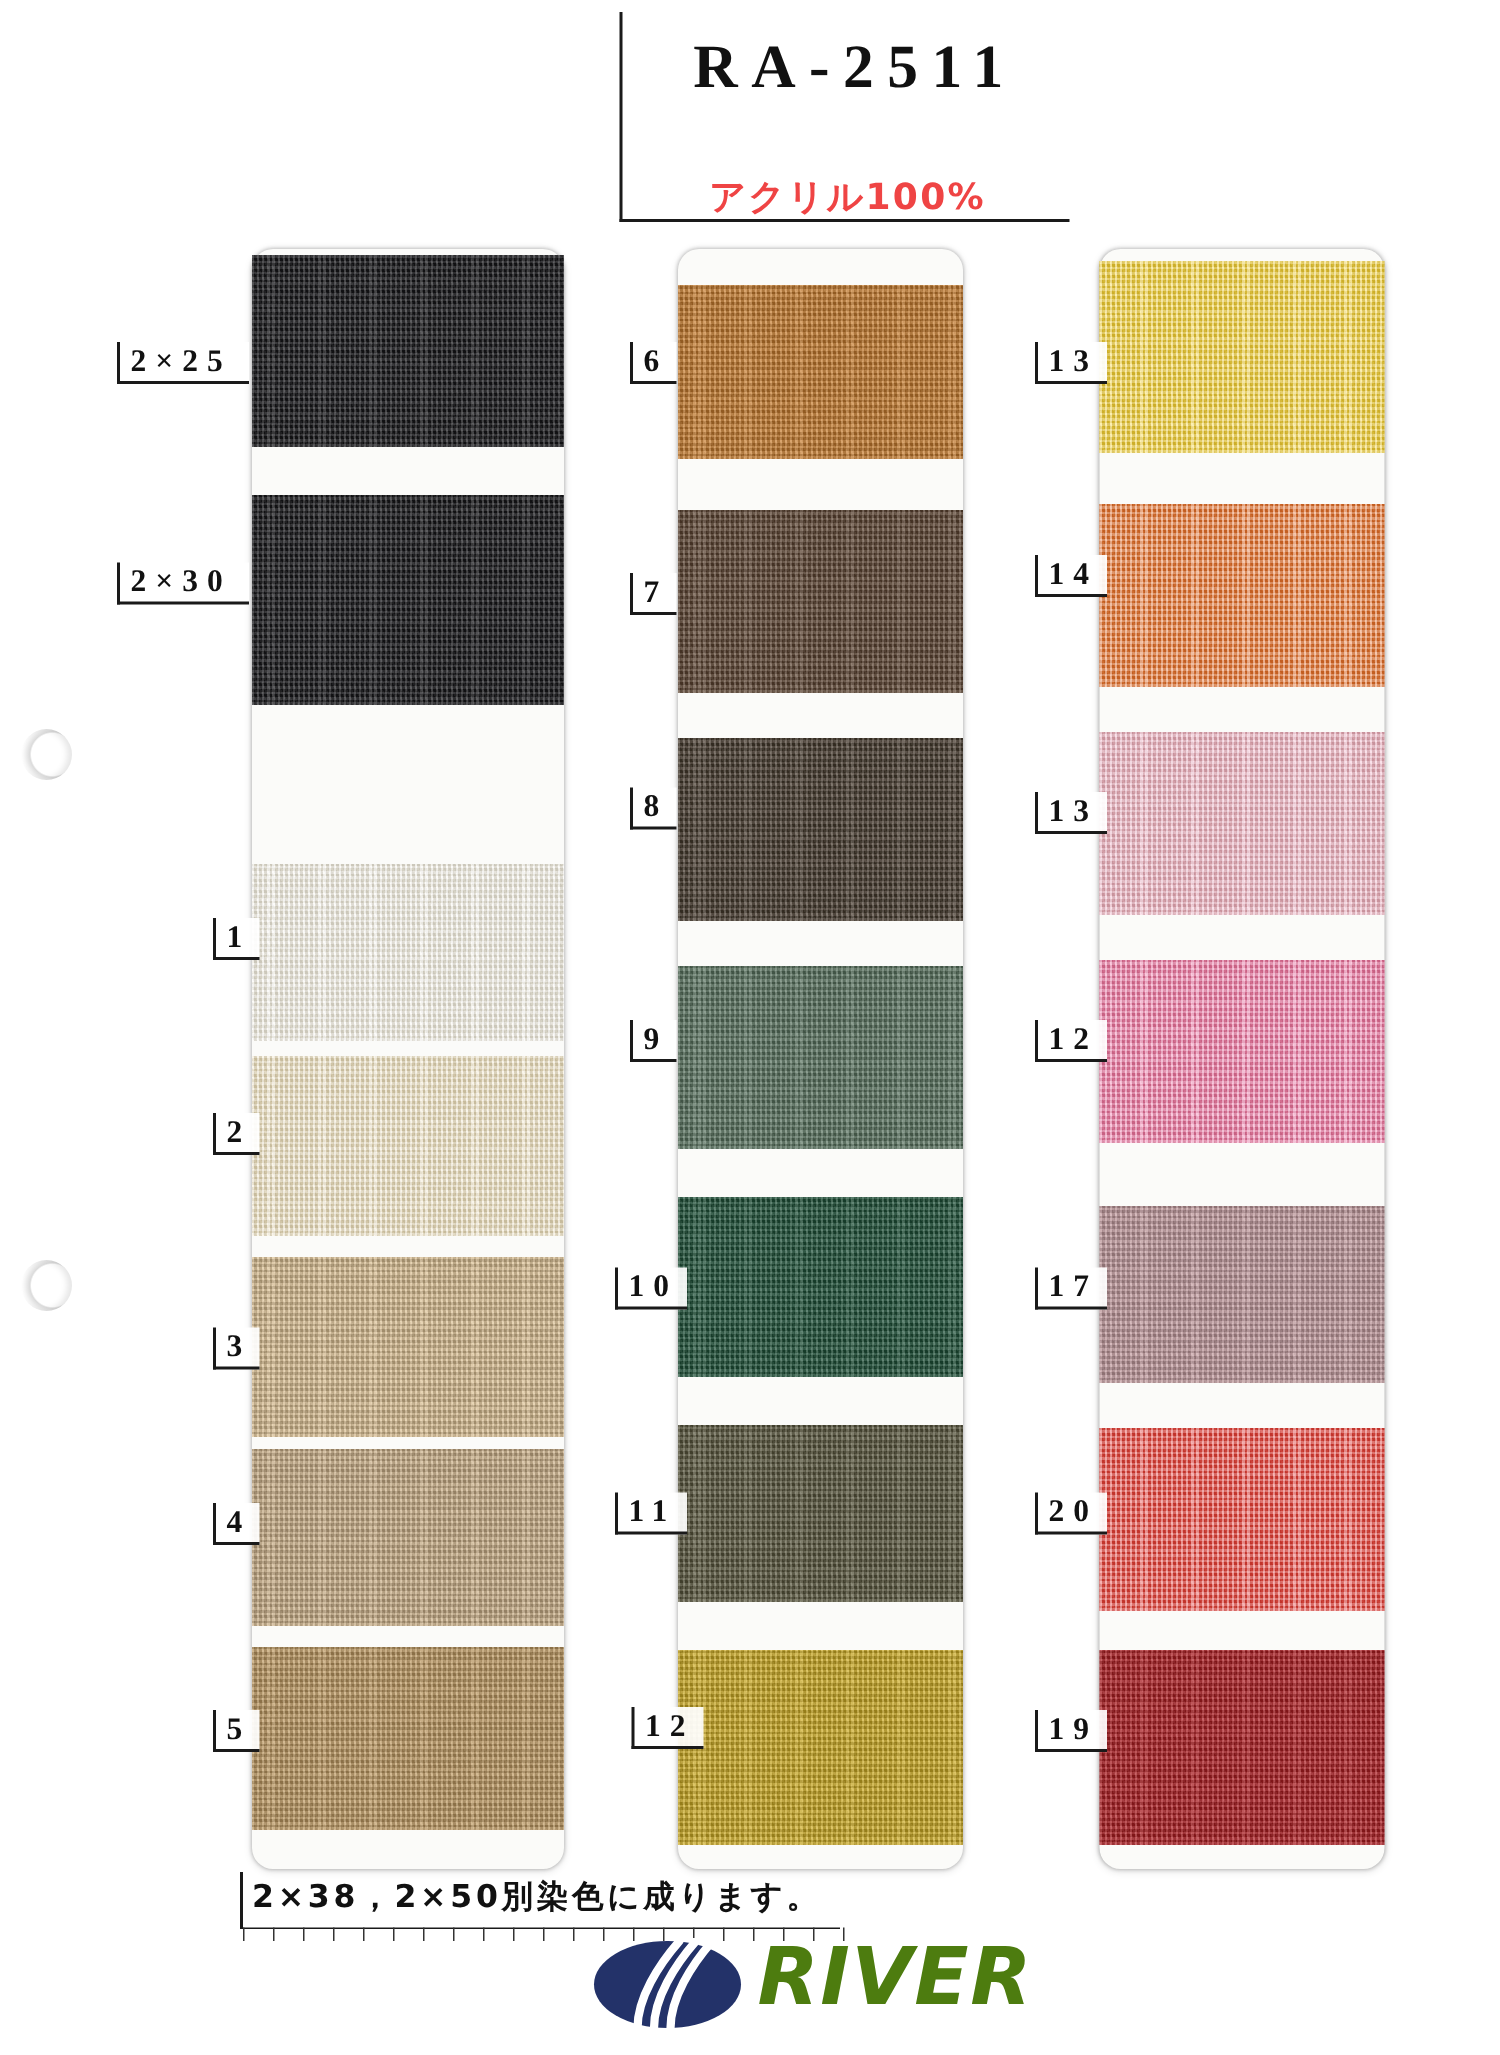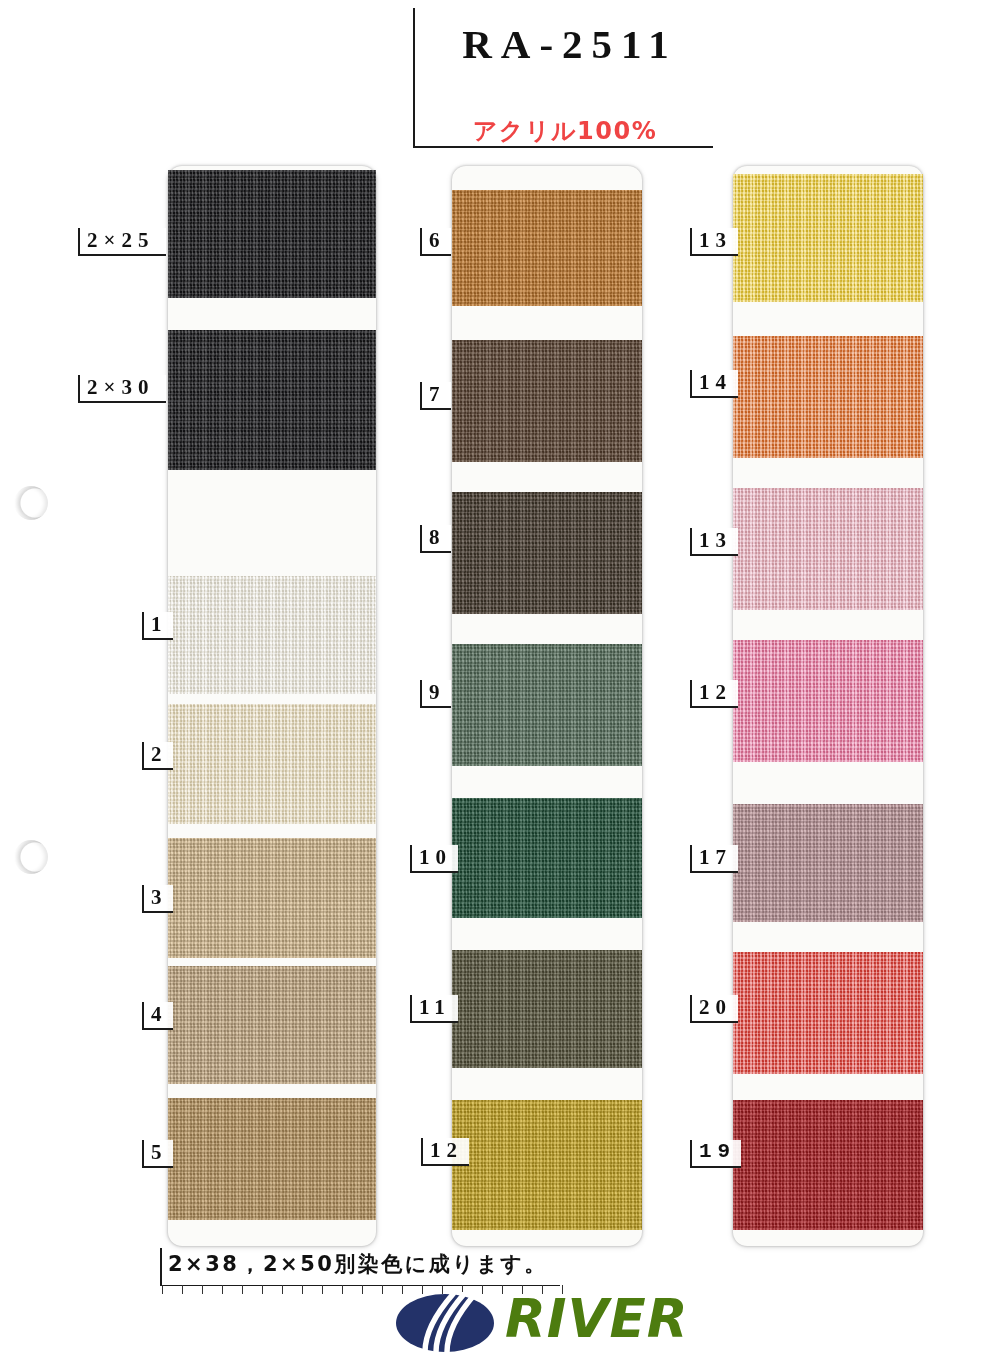--- a/index.html
+++ b/index.html
@@ -180,21 +180,21 @@
       <div class="callout" style="left: 690px; top: 370px; min-width: 48px;">14</div>
       <div class="swatch pale" style="left: 733px; top: 488px; width: 190px; height: 122px; position: absolute; background-color: rgb(242, 168, 194);"></div>
       <div class="callout" style="left: 690px; top: 528px; min-width: 48px;">13</div>
       <div class="swatch pale" style="left: 733px; top: 640px; width: 190px; height: 122px; position: absolute; background-color: rgb(242, 96, 158);"></div>
       <div class="callout" style="left: 690px; top: 680px; min-width: 48px;">12</div>
       <div class="swatch" style="left: 733px; top: 804px; width: 190px; height: 118px; position: absolute; background-color: rgb(196, 156, 160);"></div>
       <div class="callout" style="left: 690px; top: 845px; min-width: 48px;">17</div>
       <div class="swatch pale" style="left: 733px; top: 952px; width: 190px; height: 122px; position: absolute; background-color: rgb(232, 31, 31);"></div>
       <div class="callout" style="left: 690px; top: 995px; min-width: 48px;">20</div>
       <div class="swatch" style="left: 733px; top: 1100px; width: 190px; height: 130px; position: absolute; background-color: rgb(176, 29, 34);"></div>
-      <div class="callout" style="left: 690px; top: 1140px; min-width: 48px; font-family: Liberation Mono, monospace;">19</div>
+      <div class="callout" style="left: 690px; top: 1140px; min-width: 48px;">19</div>
     </div>
 
   <div class="footnote-box"></div>
   <div class="footnote-text">2×38，2×50別染色に成ります。</div>
   <div class="ruler" id="ruler">
       <i style="left: 0px;"></i>
       <i style="left: 20px;"></i>
       <i style="left: 40px;"></i>
       <i style="left: 60px;"></i>
       <i style="left: 80px;"></i>

